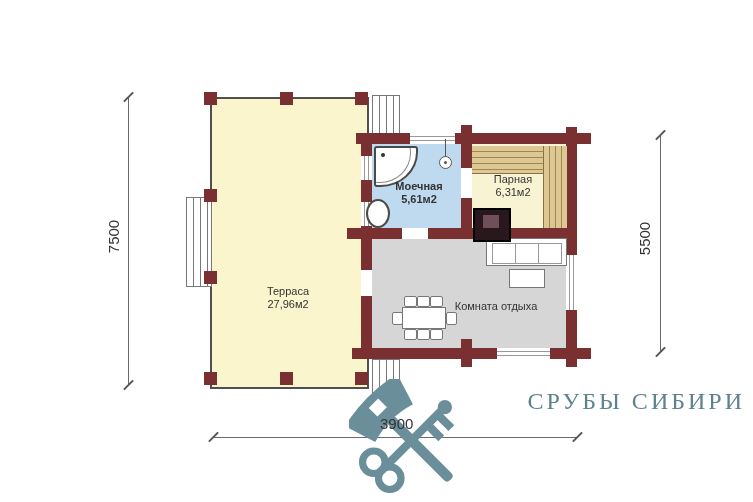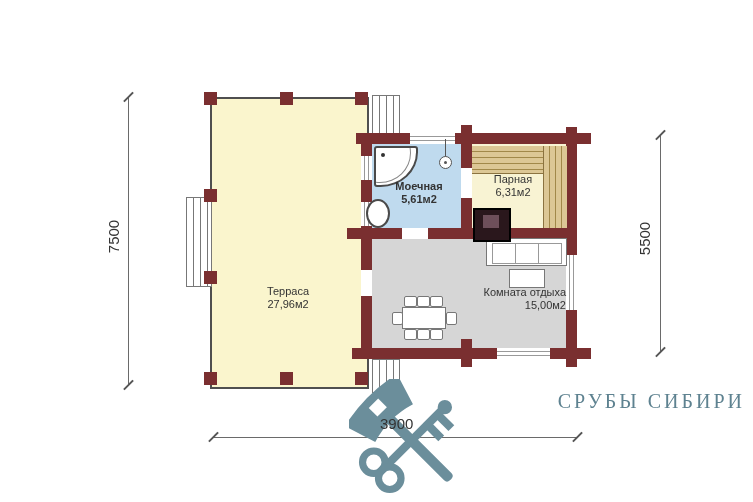--- a/index.html
+++ b/index.html
@@ -92,29 +92,29 @@
   .chair{position:absolute;width:11px;height:9px;background:#fff;border:1px solid #777;border-radius:2px;z-index:4;}
   #c1{left:404px;top:296px;} #c2{left:417px;top:296px;} #c3{left:430px;top:296px;}
   #c4{left:404px;top:329px;} #c5{left:417px;top:329px;} #c6{left:430px;top:329px;}
   #c7{left:392px;top:312px;width:9px;height:11px;} #c8{left:446px;top:312px;width:9px;height:11px;}
 
   
   .room-label{position:absolute;text-align:center;color:#333;font-size:11px;line-height:13px;z-index:6;}
   #label-terrace{left:238px;top:237px;width:100px;margin-top:48px;}
   #label-washroom{left:379px;top:180px;width:80px;font-weight:bold;}
   #label-steam{left:473px;top:173px;width:80px;}
-  #label-lounge{left:426px;top:286px;width:140px;text-align:right;}
+  #label-lounge{left:426px;top:300px;width:140px;}
 
   
   #logo-icon{position:absolute;left:349px;top:379px;width:125px;height:123px;z-index:4;}
   #logo-text{position:absolute;right:8px;top:386px;text-align:right;color:#5e8290;
              font-family:"Liberation Serif",serif;z-index:5;}
   #logo-l1{font-size:27px;font-weight:bold;letter-spacing:3px;line-height:32px;}
   #logo-l2{font-size:29px;font-weight:bold;letter-spacing:3px;line-height:32px;}
-  #logo-l3{font-size:20px;font-weight:normal;letter-spacing:3px;line-height:31px;}
+  #logo-l3{font-size:24px;font-weight:normal;letter-spacing:3px;line-height:31px;}
 </style>
 </head>
 <body>
 
 <div id="canvas">
 
   <div class="dim-line" id="dimL"></div>
   <div class="dim-line" id="dimR"></div>
   <div class="dim-line" id="dimB"></div>
   <div class="tick" id="tL1"></div>
@@ -198,21 +198,20 @@
   <div class="room-label" id="label-washroom">
     <div>Моечная</div>
     <div>5,61м2</div>
   </div>
   <div class="room-label" id="label-steam">
     <div>Парная</div>
     <div>6,31м2</div>
   </div>
   <div class="room-label" id="label-lounge">
     <div>Комната отдыха</div>
-    <div>15,00м2</div>
   </div>
 
   <svg id="logo-icon" viewBox="0 0 120 120">
     <g fill="#6b8e9b">
       <g transform="rotate(45 60 60)">
         <rect x="56" y="14" width="8" height="94"></rect>
         <circle cx="60" cy="14" r="7"></circle>
         <rect x="63" y="20" width="16" height="8"></rect>
         <rect x="63" y="34" width="16" height="8"></rect>
         <circle cx="49" cy="101" r="11" fill="none" stroke="#6b8e9b" stroke-width="7"></circle>

